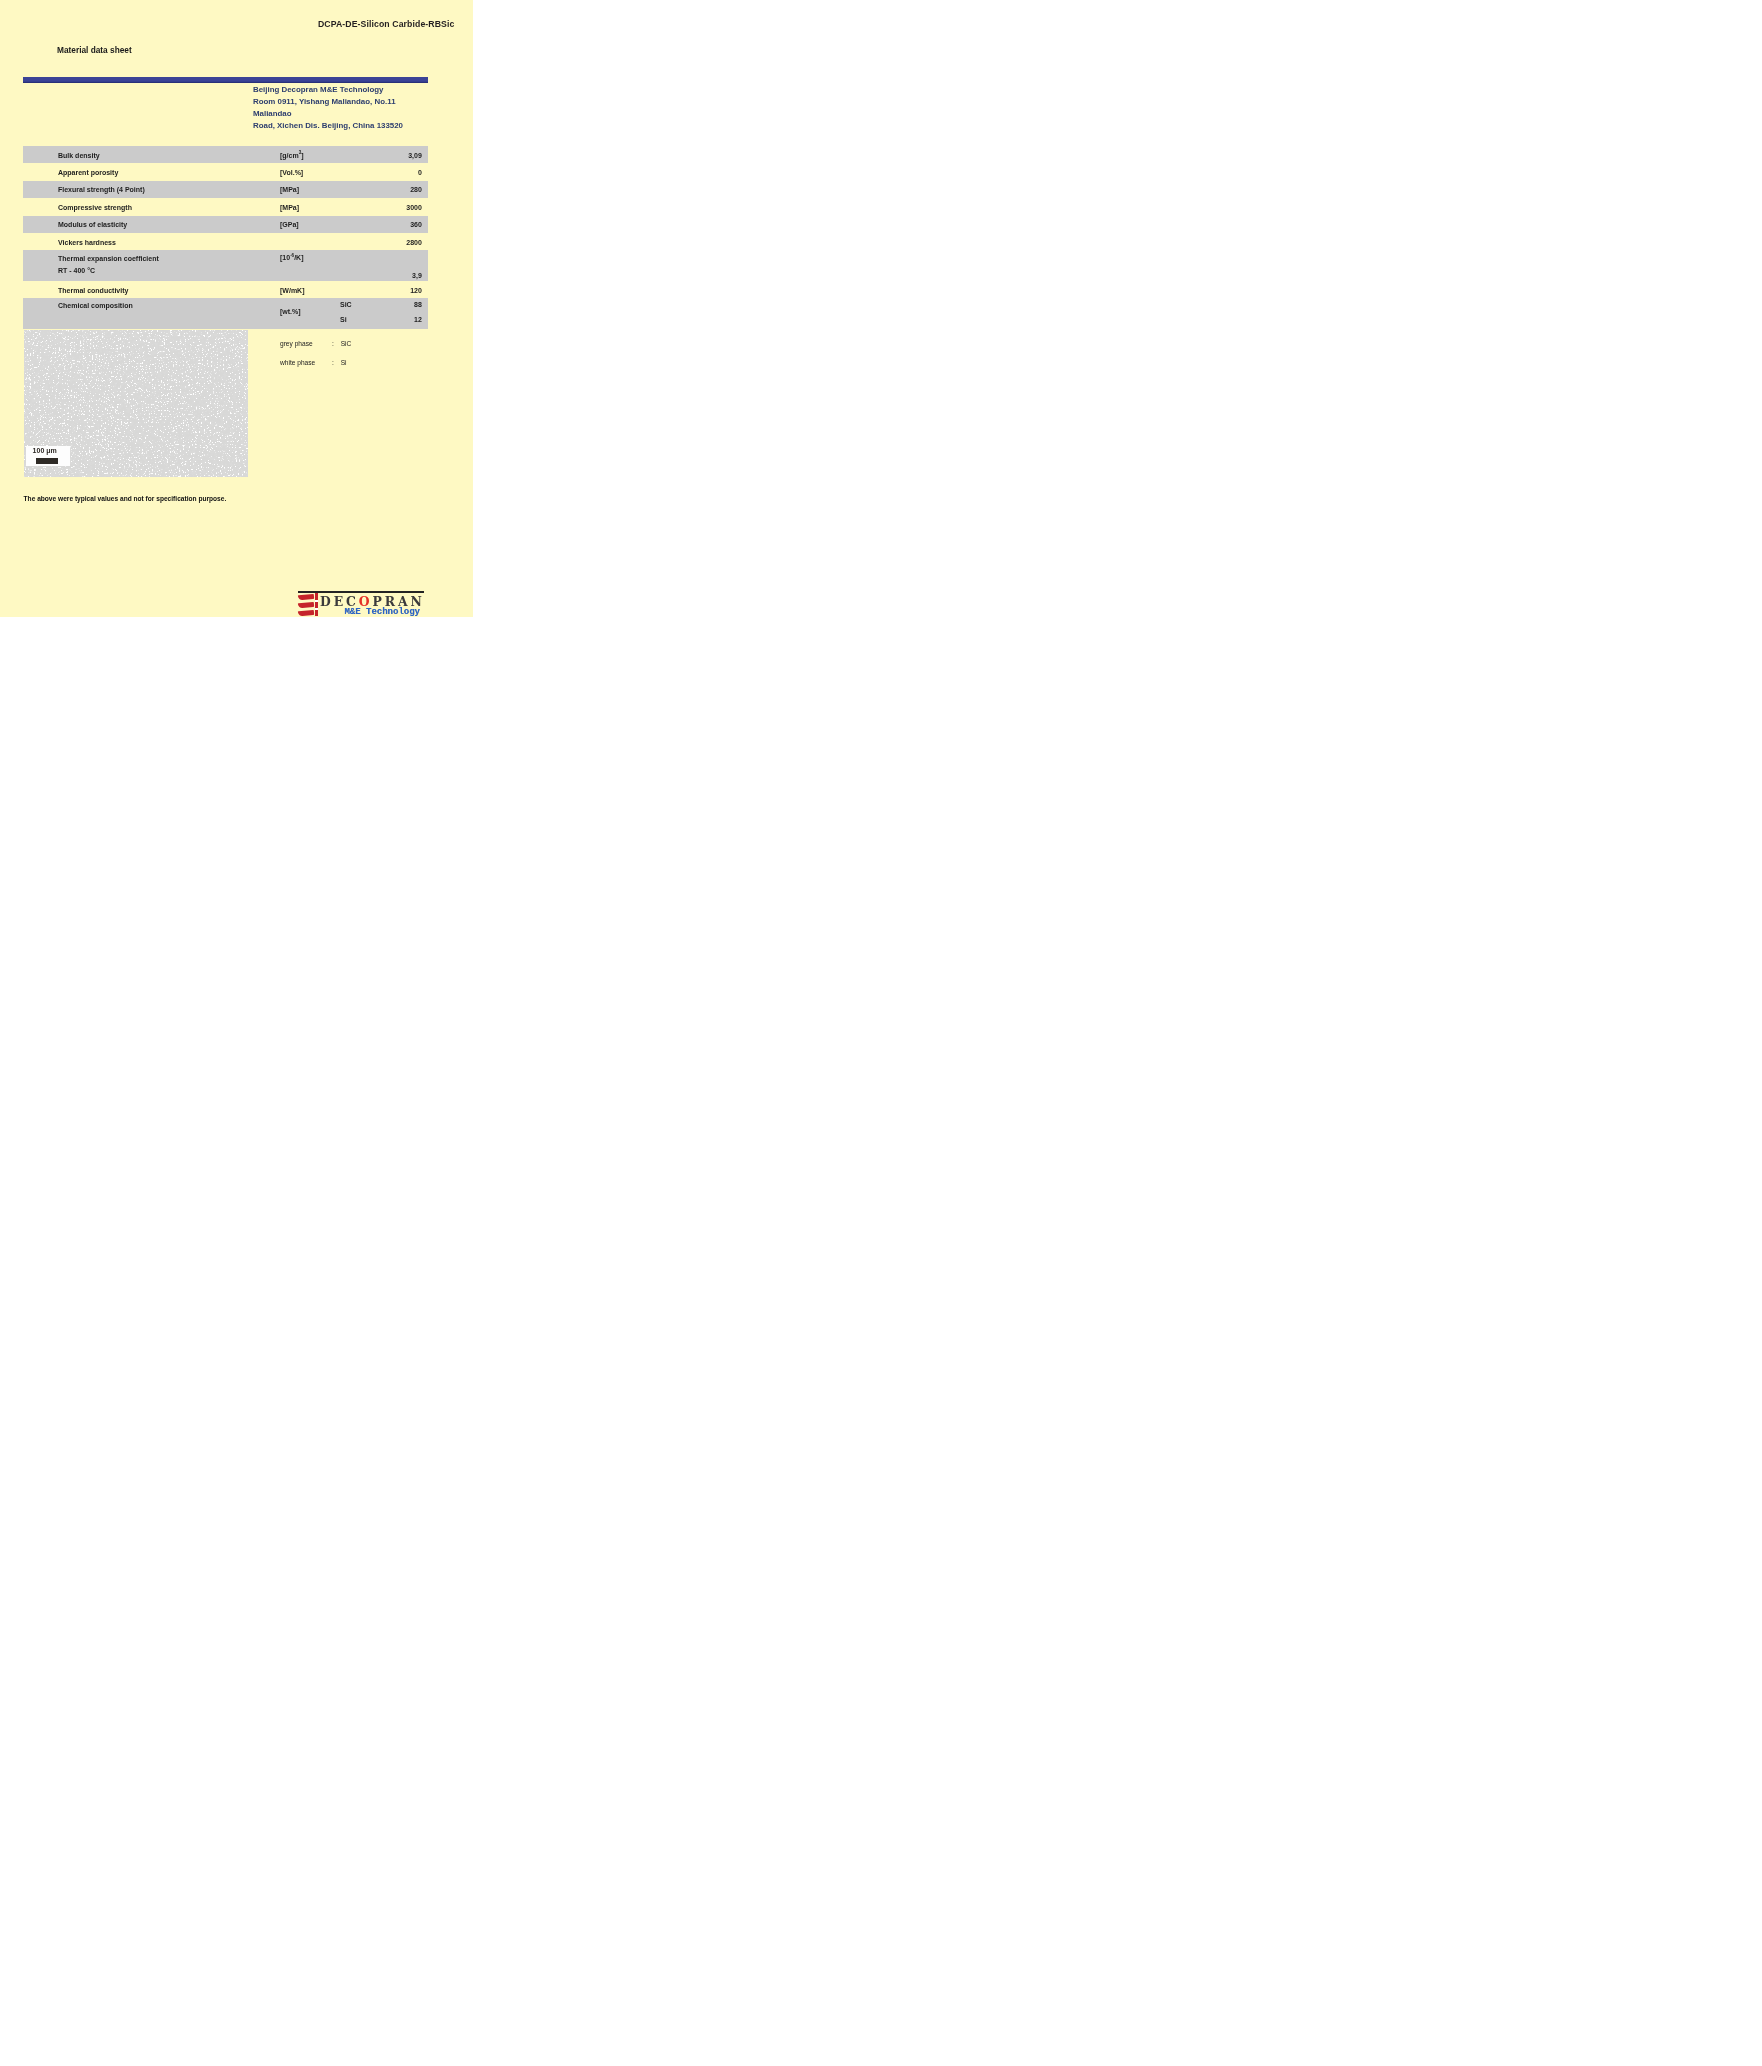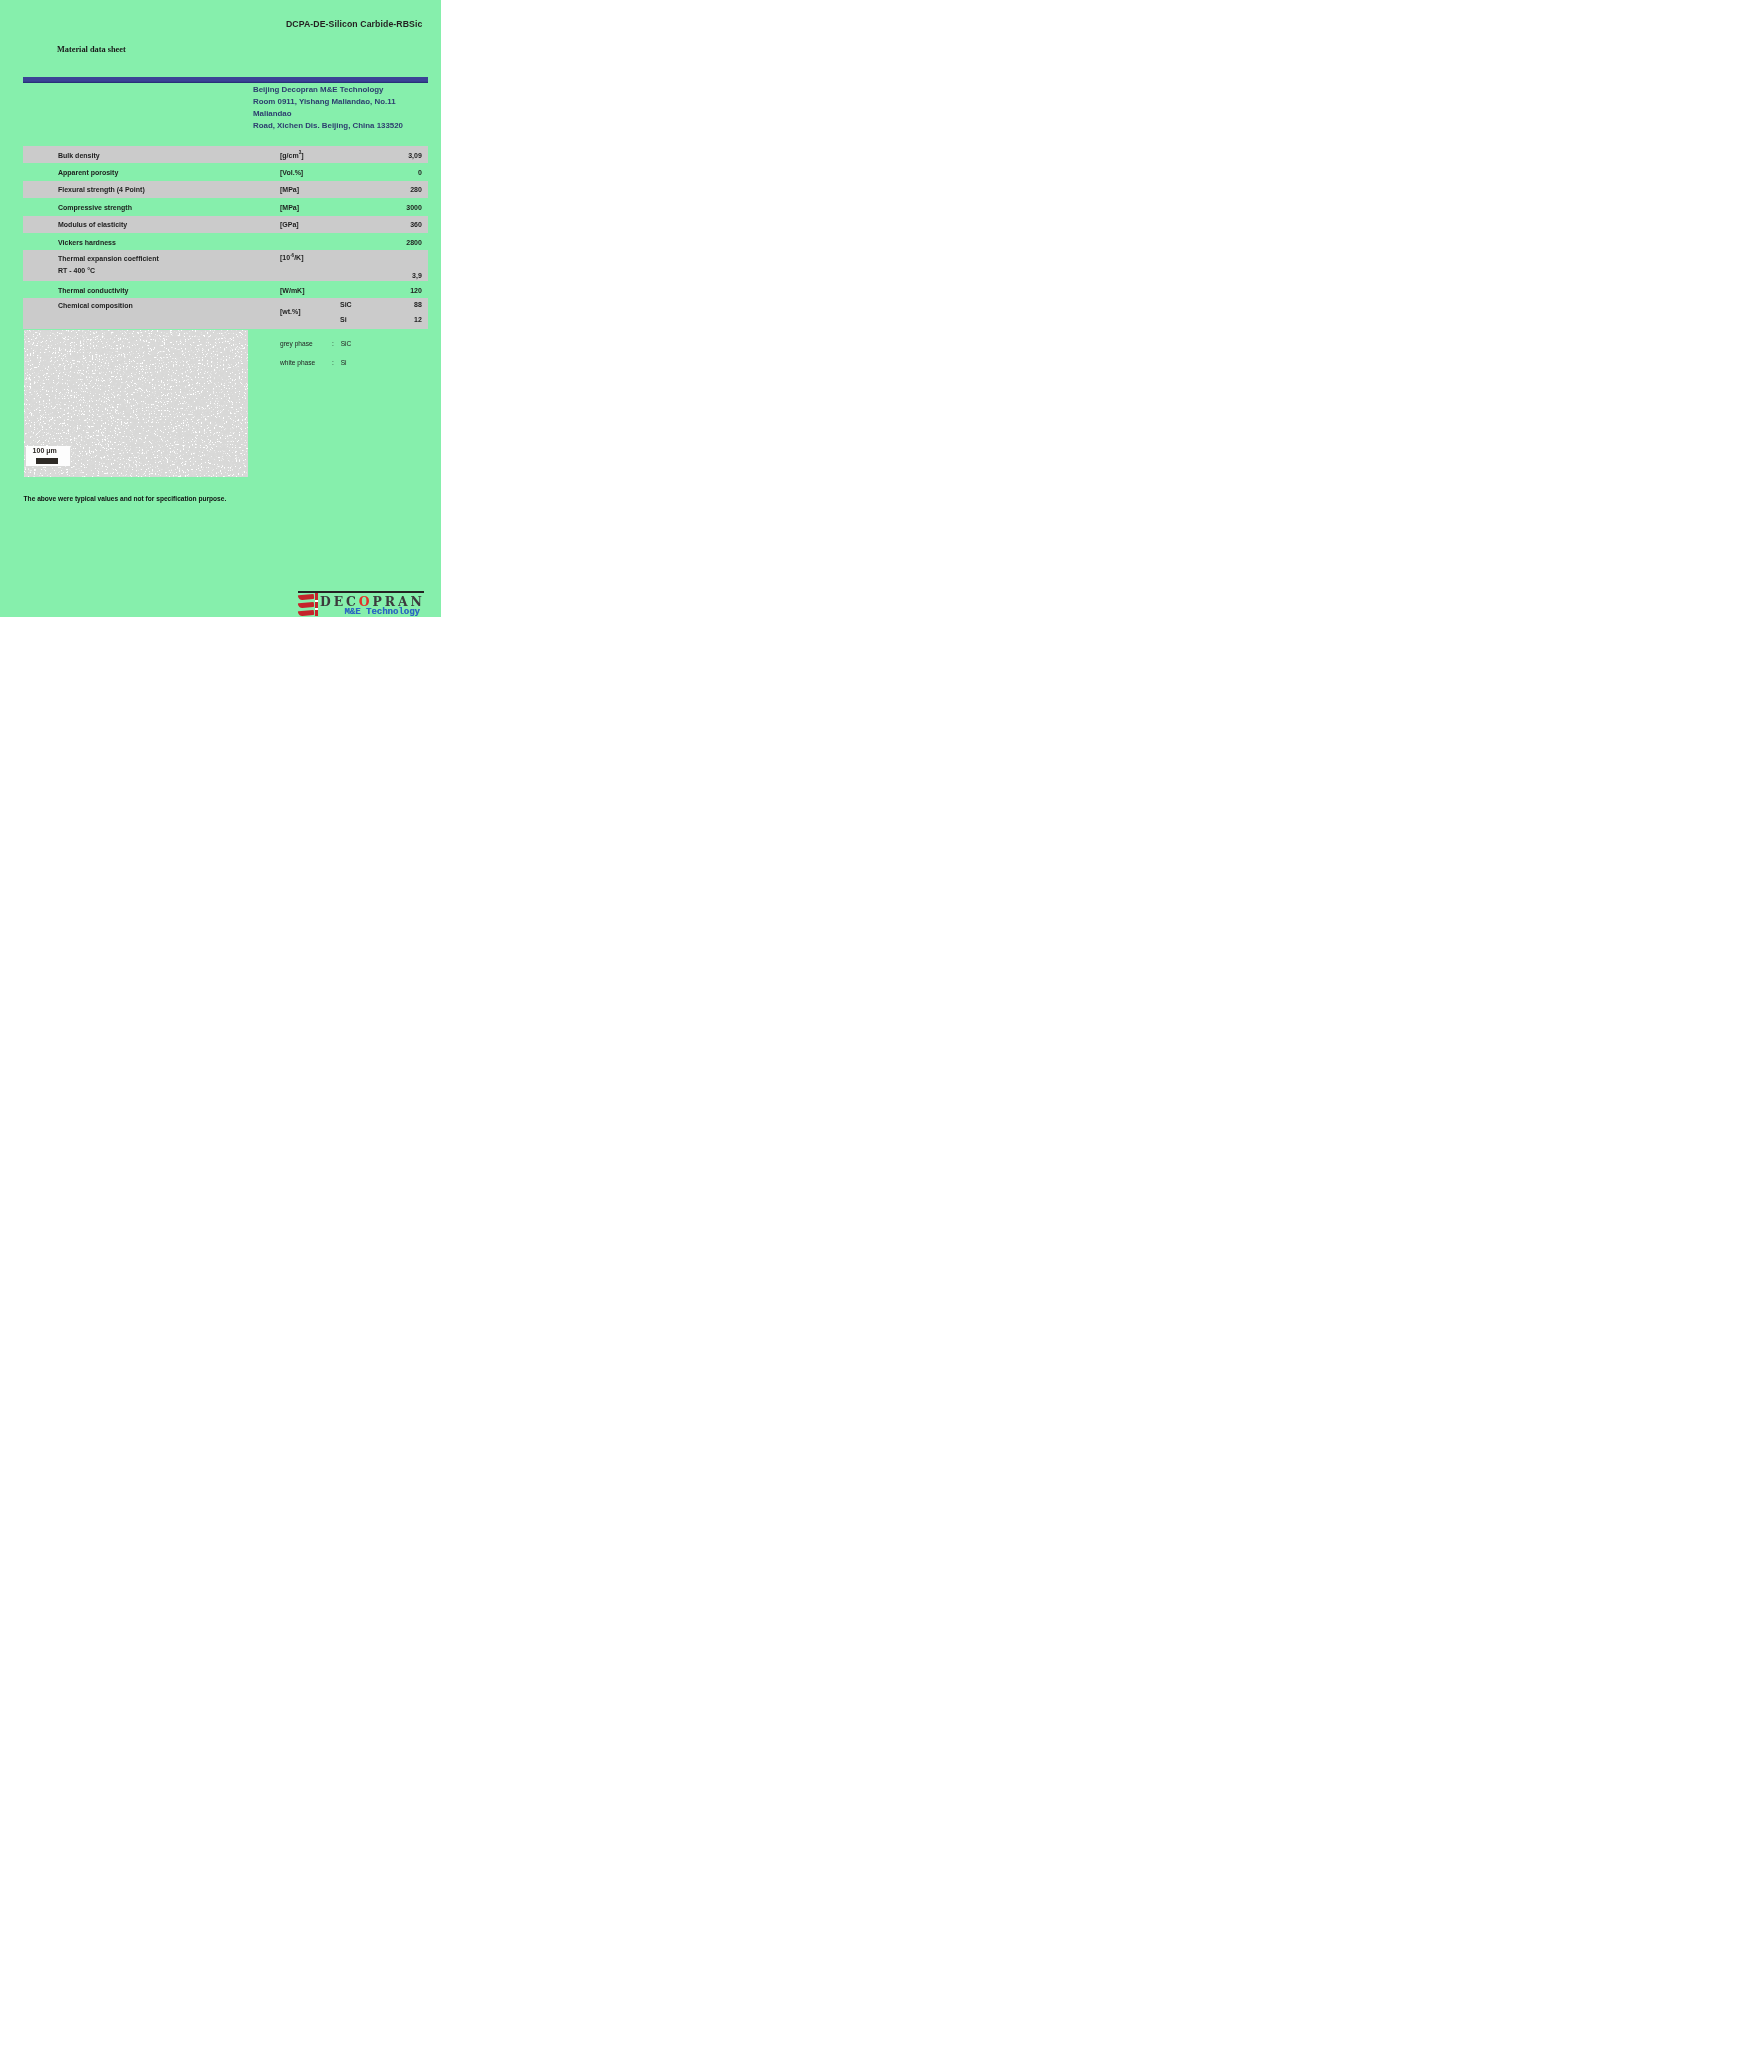--- a/index.html
+++ b/index.html
@@ -1,32 +1,33 @@
 <!DOCTYPE html>
 <html style="font-size:6.6px"><head>
 <meta charset="utf-8">
 <style>
   html,body{margin:0;padding:0;background:#ffffff;}
   .page{
     position:relative;
     width:441px;height:617px;
-    background:#86efac;
+    background:#fef9c3;
     font-family:"Liberation Sans",sans-serif;
     color:#1d1d1d;
     overflow:hidden;
+    padding-left:32px;
   }
   
   .doc-title{
     position:absolute;top:19px;right:18.6px;
     font-size:8.7px;font-weight:bold;color:#231f20;
     letter-spacing:0.1px;white-space:nowrap;
   }
   .sheet-title{
     position:absolute;top:45px;left:57px;
-    font-size:8.3px;font-weight:bold;color:#1a1a1a;font-family:Liberation Serif, serif;
+    font-size:8.3px;font-weight:bold;color:#1a1a1a;
   }
   .accent-bar{
     position:absolute;top:77px;left:23px;width:405px;height:6.2px;
     background:#3b4396;
     box-shadow:inset 0 -1.2px 0 rgba(10,15,70,0.35);
   }
   .address{
     position:absolute;top:84px;left:253px;width:182px;
     font-size:7.9px;font-weight:bold;color:#2d3e6f;line-height:12px;
   }

